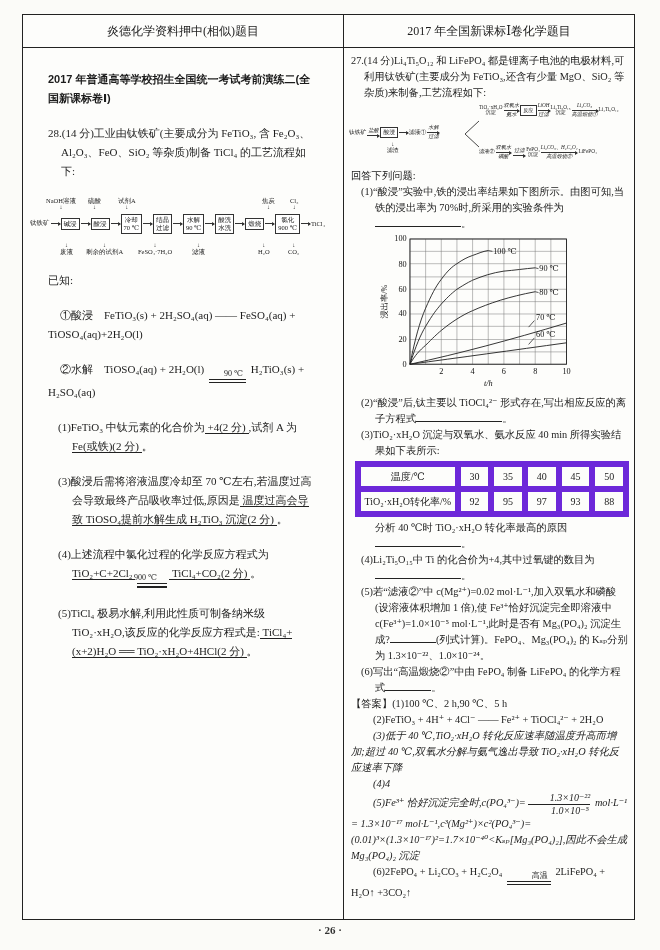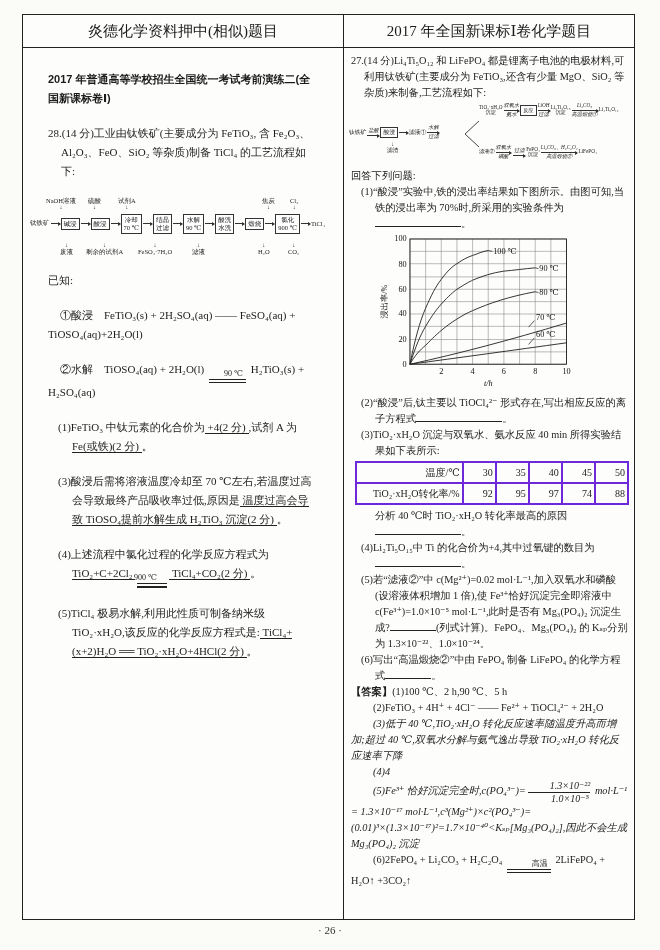--- a/index.html
+++ b/index.html
@@ -1,20 +1,20 @@
 <!DOCTYPE html>
 <html><head>
 <meta charset="utf-8">
 <style>
   html,body{margin:0;padding:0;}
   body{width:660px;height:950px;background:#fbfbf8;color:#1c1c1c;
        font-family:"Liberation Serif","DejaVu Serif",serif;position:relative;overflow:hidden;}
   .outer{position:absolute;left:22px;top:14px;width:613px;height:906px;border:1.6px solid #222;box-sizing:border-box;background:#fdfdfb;}
   .hdr{display:flex;height:32px;border-bottom:1.4px solid #222;align-items:center;}
-  .hdr .hc{font-size:15px;text-align:center;box-sizing:border-box;}
+  .hdr .hc{font-size:12px;text-align:center;box-sizing:border-box;}
   .hdr .hl{width:321px;border-right:1.4px solid #222;height:100%;display:flex;align-items:center;justify-content:center;}
   .hdr .hr{flex:1;height:100%;display:flex;align-items:center;justify-content:center;}
   .cols{display:flex;height:calc(100% - 32px);}
   .colL{width:321px;border-right:1.4px solid #222;box-sizing:border-box;padding:6px 8px 0 9px;overflow:hidden;}
   .colR{flex:1;box-sizing:border-box;padding:5px 5px 0 7px;overflow:hidden;}
   .colL p{margin:16px;font-size:11px;line-height:19px;}
   .colR p{margin:0;font-size:10.3px;line-height:16px;}
   .tB{font-family:"Liberation Sans","DejaVu Sans",sans-serif;font-weight:bold;font-size:11px;}
   .p28{padding-left:13px;text-indent:-13px;}
   .k{text-indent:12px;}
@@ -51,25 +51,25 @@
   .fa .lt,.fa .lb{font-size:5.2px;line-height:1.15;white-space:nowrap;}
   .fa .sh{position:relative;height:0;border-top:1px solid #333;align-self:stretch;min-width:12px;margin:1px 0;}
   .fnode{white-space:pre-line;text-align:center;line-height:1.15;flex:none;}
   .f2res{position:absolute;left:38px;top:38px;text-align:center;line-height:1.1;}
   .f2res::before{content:"↓";display:block;line-height:1;font-size:6px;}
   .forksvg{position:absolute;left:116px;top:14px;}
   
   .chartwrap{margin:2px 0 2px 26px;}
   
   table.dt{border-collapse:collapse;margin:2px 0 3px 4px;}
-  table.dt td{border:2px solid #6d28d9;text-align:right;font-size:10px;padding:3.5px 2px;line-height:1.2;}
+  table.dt td{border:6px solid #6d28d9;text-align:center;font-size:10px;padding:3.5px 2px;line-height:1.2;}
   table.dt td.c1{width:110px;}
   table.dt td.cv{width:30px;}
-  .pageno{position:absolute;left:0;right:0;top:924px;text-align:center;font-size:11px;color:#333;}
-  .ansHead{font-family:"Liberation Sans","DejaVu Sans",sans-serif;font-weight:bold;}
+  .pageno{position:absolute;left:0;right:0;top:924px;text-align:center;font-size:11px;color:#333;font-weight:bold;}
+  .ansHead{font-family:"Liberation Sans","DejaVu Sans",sans-serif;font-weight:normal;}
 </style>
 </head>
 <body>
 
 <div class="outer">
 
   <div class="hdr">
     <div class="hc hl">
       <span>炎德化学资料押中(相似)题目</span>
     </div>
@@ -264,21 +264,21 @@
             <td class="cv">35</td>
             <td class="cv">40</td>
             <td class="cv">45</td>
             <td class="cv">50</td>
           </tr>
           <tr>
             <td class="c1">TiO₂·xH₂O转化率/%</td>
             <td class="cv">92</td>
             <td class="cv">95</td>
             <td class="cv">97</td>
-            <td class="cv">74</td>
+            <td class="cv">93</td>
             <td class="cv">88</td>
           </tr>
         </tbody>
       </table>
 
       <p class="sub">
         <span>分析 40 ℃时 TiO₂·xH₂O 转化率最高的原因</span><span class="blank"></span><span>。</span>
       </p>
       <p class="itm">
         <span>(4)Li₂Ti₅O₁₅中 Ti 的化合价为+4,其中过氧键的数目为</span><span class="blank"></span><span>。</span>

